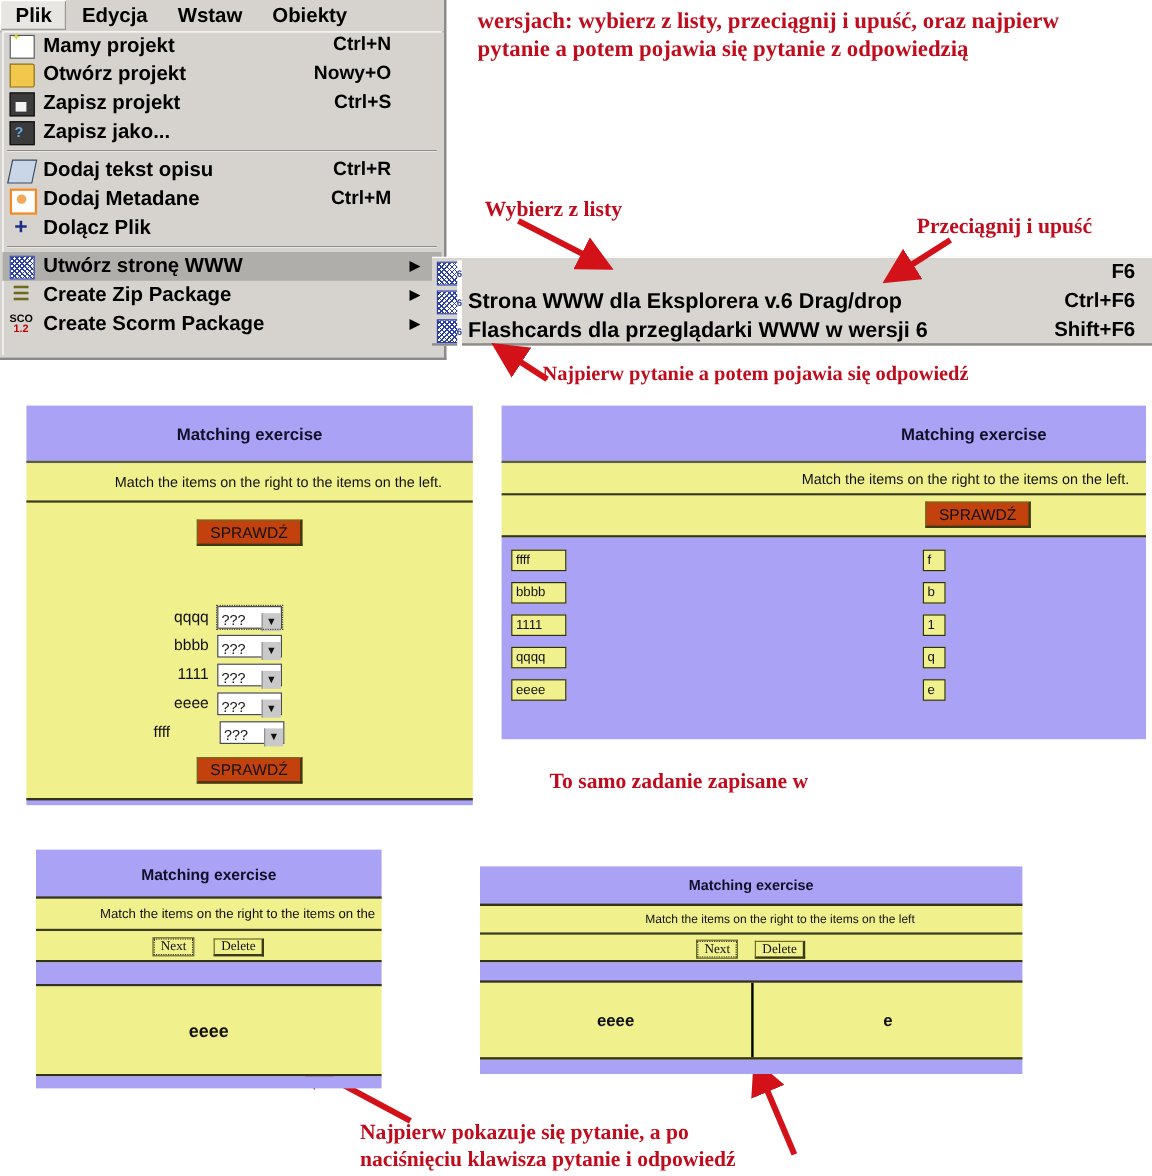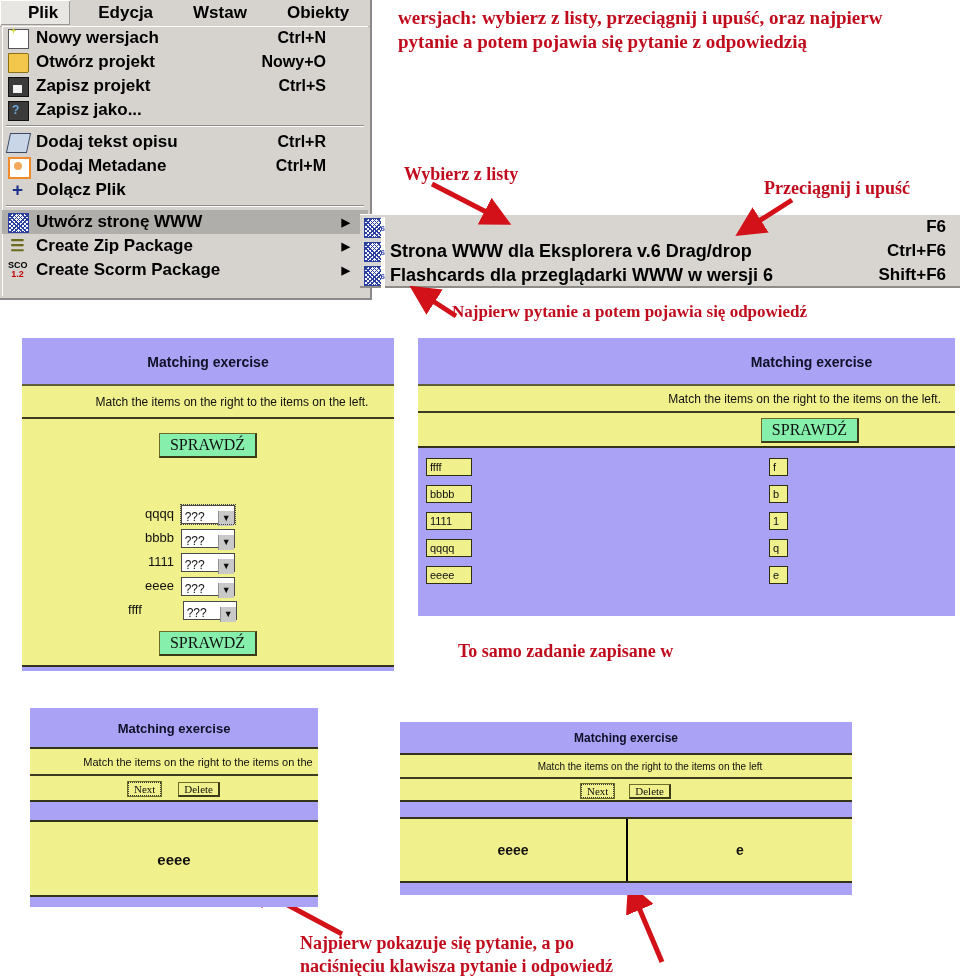--- a/index.html
+++ b/index.html
@@ -21,21 +21,21 @@
     box-sizing:border-box;
   }
   #menubar{
     position:absolute;left:0;top:0;width:100%;height:26px;
     background:#d6d3ce;
     border-bottom:1px solid #b5b2ad;
   }
   .menubar-item{
     float:left;
     font-size:17px;font-weight:bold;color:#000;
-    padding:3px 12px 3px 28px;
+    padding:3px 12px 3px 13px;
     line-height:19px;
     font-family:"Liberation Sans",sans-serif;
   }
   .menubar-item.active{
     background:#e8e6e2;
     box-shadow:inset 1px 1px 0 #ffffff, inset -1px -1px 0 #9a9894;
   }
 
   #menu-panel{
     position:absolute;left:2px;top:26px;width:366px;height:270px;
@@ -136,28 +136,28 @@
     font-size:12px;
     text-align:center;
     box-sizing:border-box;
     border-bottom:2px solid #3c3c20;
     padding-left:48px;
   }
   .pnl-body{background:#f0f08c;box-sizing:border-box;}
   .pnl-foot{background:#aaa2f5;box-sizing:border-box;}
   .btn-check{
     display:inline-block;
-    background:#86efac;
+    background:#c2410c;
     border:1px solid #6b6b2a;
     border-right:2px solid #3b3b18;
     border-bottom:2px solid #3b3b18;
-    font-size:16px;
+    font-size:13px;
     color:#111;
     padding:2px 10px;
-    font-family:Liberation Serif, serif;
+    font-family:Liberation Sans, sans-serif;
   }
   .btn-small{
     display:inline-block;
     background:#f0f08c;
     border:1px solid #6b6b2a;
     border-right:2px solid #3b3b18;
     border-bottom:2px solid #3b3b18;
     font-size:11px;color:#111;padding:0px 5px;
     font-family:Liberation Serif, serif;
   }
@@ -194,21 +194,21 @@
     <div class="menubar-item active">Plik</div>
     <div class="menubar-item">Edycja</div>
     <div class="menubar-item">Wstaw</div>
     <div class="menubar-item">Obiekty</div>
   </div>
 
   <div id="menu-panel">
 
     <div class="menu-row">
       <span class="mi-icon ic-newdoc"></span>
-      <span class="mi-label">Nowy wersjach</span>
+      <span class="mi-label">Mamy projekt</span>
       <span class="mi-accel">Ctrl+N</span>
     </div>
 
     <div class="menu-row">
       <span class="mi-icon ic-folder"></span>
       <span class="mi-label">Otwórz projekt</span>
       <span class="mi-accel">Nowy+O</span>
     </div>
 
     <div class="menu-row">

